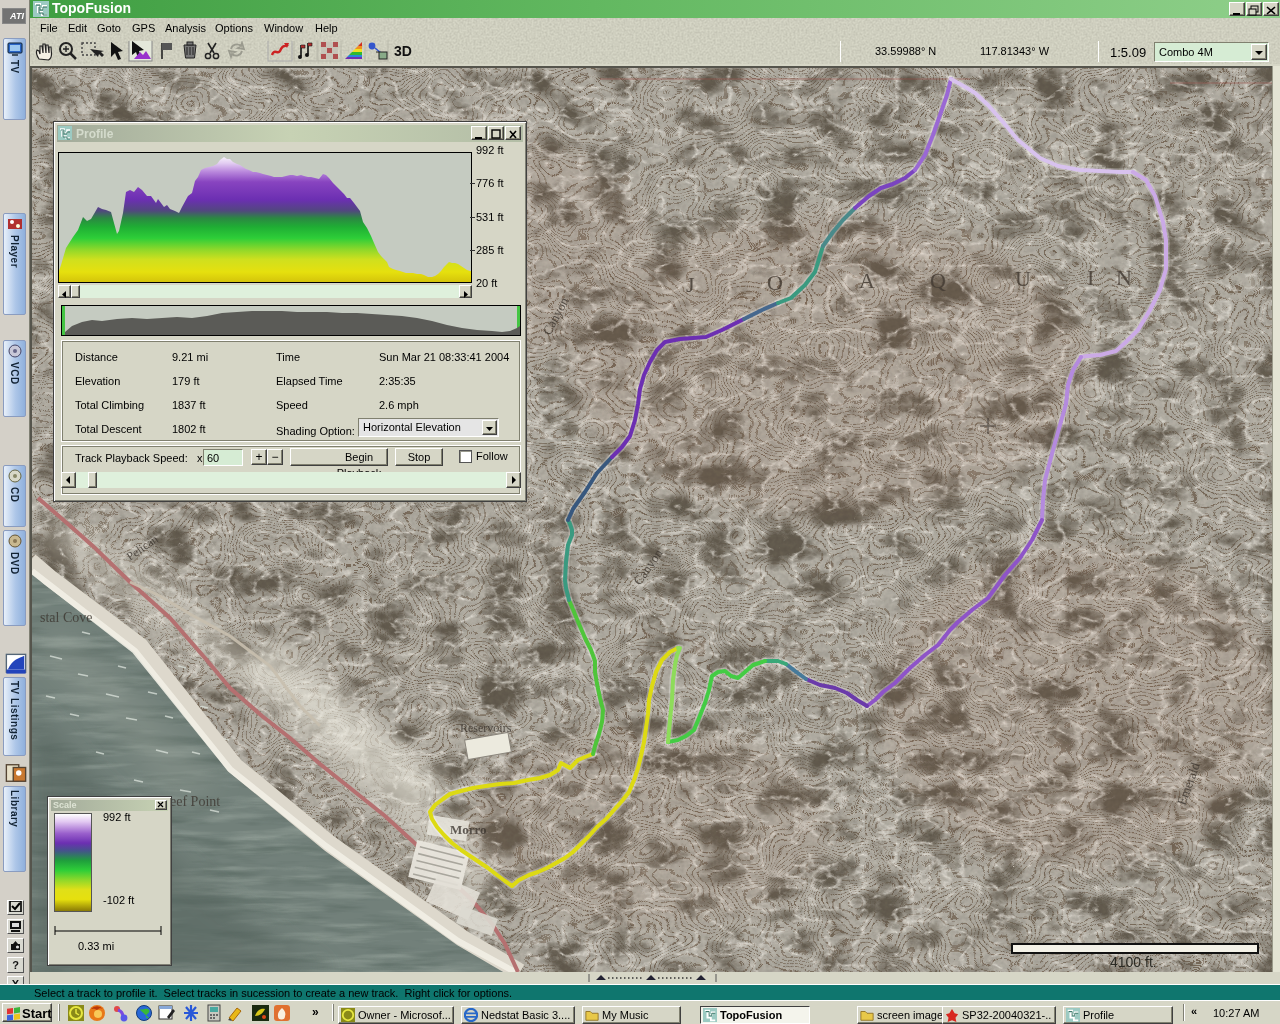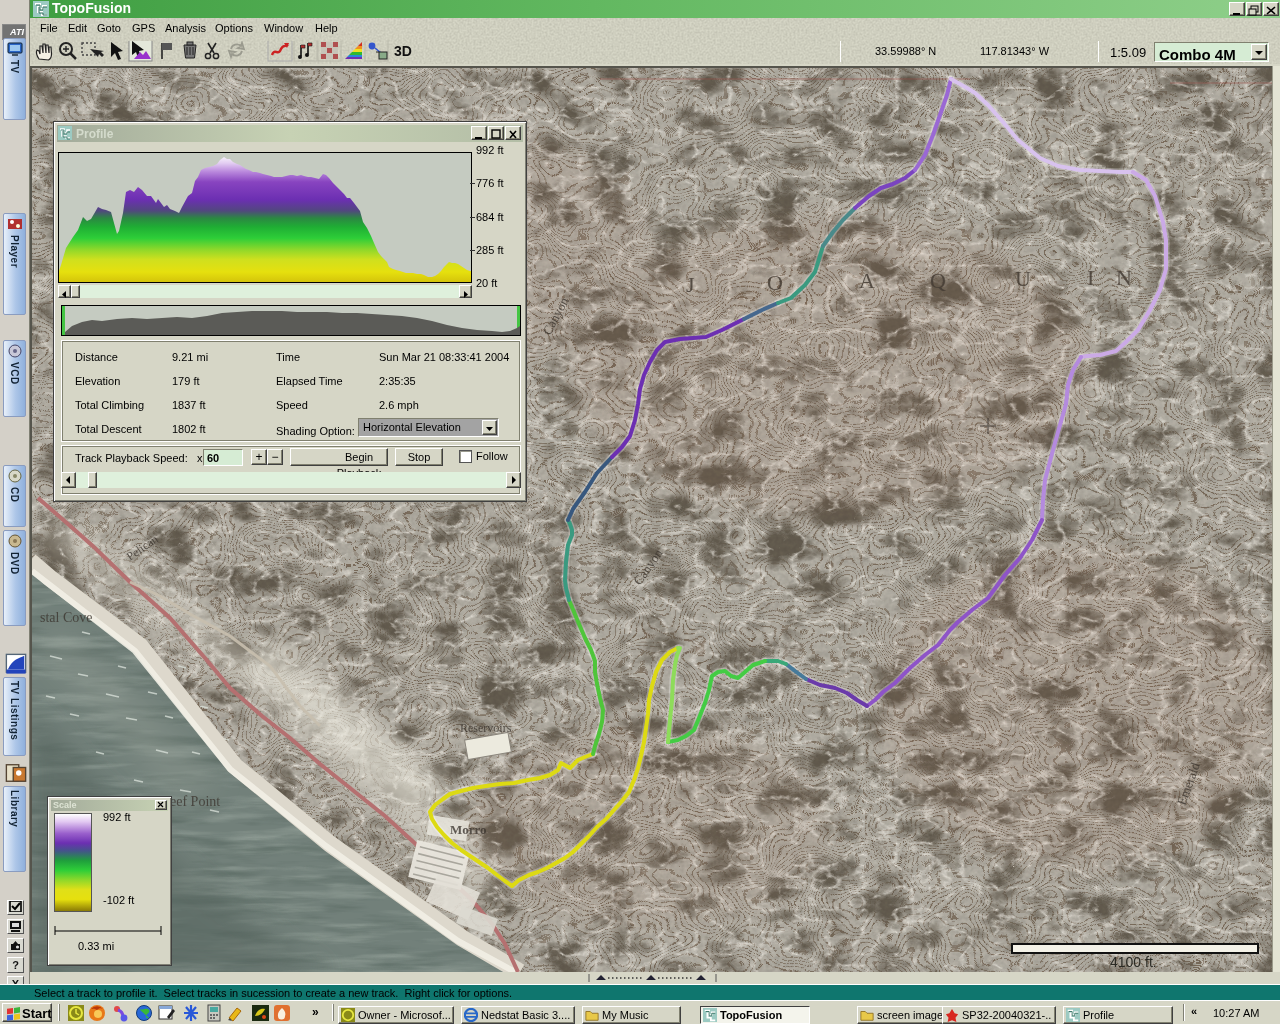--- a/index.html
+++ b/index.html
@@ -172,21 +172,21 @@
 </g>
 
 <rect x="982" y="878" width="246" height="9" fill="#f4f2e8" stroke="#111" stroke-width="2"></rect>
 <text x="1080" y="901" font-size="14" fill="#2a2a24">4100 ft.</text>
 </svg>
 </div>
 
 <div class="abs" style="left:1272px;top:66px;width:8px;height:906px;background:#e4e4d4;border-left:1px solid #9a9a8a;"></div>
 
 <div class="abs" id="sidebar" style="left:0;top:0;width:30px;height:1000px;background:#d4d0c8;border-right:1px solid #808074;">
-<div class="abs" style="left:2px;top:24px;width:24px;height:16px;background:#737373;border:1px solid #888;color:#fff;font-size:9px;font-style:italic;font-weight:bold;text-align:center;line-height:15px;padding-left:6px;">ATI</div>
+<div class="abs" style="left:2px;top:8px;width:24px;height:16px;background:#737373;border:1px solid #888;color:#fff;font-size:9px;font-style:italic;font-weight:bold;text-align:center;line-height:15px;padding-left:6px;">ATI</div>
 </div>
 <style>
 .sbtn{position:absolute;left:3px;width:23px;background:linear-gradient(90deg,#e8f0fa,#adc6e8 55%,#8fb0dc);border:1px solid #8a9cc0;border-radius:2px;}
 .sbtn .lbl{position:absolute;left:5px;top:21px;writing-mode:vertical-rl;font-size:10px;font-weight:bold;color:#123;letter-spacing:0.5px;}
 .sico{position:absolute;left:3px;top:2px;width:16px;height:16px;}
 .mbtn{position:absolute;left:7px;width:17px;height:15px;background:#d8d8d0;border-top:1px solid #fff;border-left:1px solid #fff;border-right:1px solid #555;border-bottom:1px solid #555;font-weight:bold;font-size:11px;text-align:center;line-height:14px;color:#111;}
 </style>
 <div class="sbtn" style="top:38px;height:82px;">
     <svg class="sico" viewBox="0 0 16 16">
       <rect x="1" y="2" width="14" height="10" rx="1" fill="#2a66c8" stroke="#123"></rect>
@@ -388,21 +388,21 @@
         <path d="M11,11 l-3,0" stroke="#222"></path>
       </g>
     <text x="360" y="15" font-weight="bold" font-size="14" fill="#111">3D</text>
   </svg>
   <div class="abs" style="left:810px;top:2px;width:1px;height:21px;background:#808074;border-right:1px solid #fff;"></div>
   <div class="abs" style="left:845px;top:6px;font-size:11px;">33.59988° N</div>
   <div class="abs" style="left:950px;top:6px;font-size:11px;">117.81343° W</div>
   <div class="abs" style="left:1068px;top:2px;width:1px;height:21px;background:#808074;border-right:1px solid #fff;"></div>
   <div class="abs" style="left:1080px;top:6px;font-size:13px;">1:5.09</div>
   <div class="abs sunk" style="left:1124px;top:3px;width:115px;height:20px;background:#d6ecd4;">
-     <div class="abs" style="left:4px;top:3px;font-size:15px;font-weight:bold;">Combo 4M</div>
+     <div class="abs" style="left:4px;top:3px;font-size:11px;">Combo 4M</div>
      <div class="abs btn" style="right:1px;top:1px;width:16px;height:16px;"><svg width="14" height="14">
           <path d="M3,6 l4,4 4,-4 z" fill="#000"></path>
         </svg></div>
   </div>
 </div>
 
 <div class="abs" style="left:30px;top:972px;width:1250px;height:12px;background:#d6d6c6;">
   <svg class="abs" style="left:558px;top:0" width="130" height="12">
   <path d="M1,2 v8 M128,2 v8" stroke="#555"></path>
   <path d="M8,8 l5,-5 5,5 z M58,8 l5,-5 5,5 z M108,8 l5,-5 5,5 z" fill="#222233"></path>
@@ -582,21 +582,21 @@
           </filter>
 <filter id="bl12" x="-20%" y="-20%" width="140%" height="140%">
             <feGaussianBlur stdDeviation="12"></feGaussianBlur>
           </filter>
 </defs>
       <path fill="url(#pg)" d="M0,118 L2,112 7,95 14,84 19,77 24,64 28,68 32,66 39,54 43,56 47,57 52,59 58,81 60,78 64,60 67,39 71,37 75,39 79,34 83,37 88,43 92,43 97,50 99,46 105,54 108,52 111,56 116,58 120,60 123,54 129,43 133,40 136,28 139,24 142,17 146,15 150,14 154,13 158,11 161,7 165,4 168,6 171,6 174,9 178,11 181,12 184,14 187,16 190,17 194,19 197,19 201,20 204,21 208,22 212,23 215,24 219,24 223,24 227,23 231,22 234,22 238,23 242,22 245,23 249,24 252,24 256,25 260,26 264,21 267,22 270,25 274,30 278,34 282,38 285,41 288,45 291,45 295,50 298,54 301,58 304,69 308,75 312,83 315,90 319,99 322,103 325,106 328,109 330,114 334,116 337,117 341,118 344,119 347,120 351,120 354,120 358,121 362,121 365,122 369,124 373,124 376,123 379,121 382,118 385,114 388,111 390,109 393,110 396,110 399,111 402,113 405,115 408,117 411,118 412,118 L412,129 0,129 Z"></path>
     </svg>
   </div>
   <div class="abs t12" style="left:422px;top:22px;">992 ft</div>
   <div class="abs t12" style="left:422px;top:55px;">776 ft</div>
-  <div class="abs t12" style="left:422px;top:89px;">684 ft</div>
+  <div class="abs t12" style="left:422px;top:89px;">531 ft</div>
   <div class="abs t12" style="left:422px;top:122px;">285 ft</div>
   <div class="abs t12" style="left:422px;top:155px;">20 ft</div>
   <div class="abs" style="left:416px;top:61px;width:5px;height:1px;background:#333;"></div>
   <div class="abs" style="left:416px;top:95px;width:5px;height:1px;background:#333;"></div>
   <div class="abs" style="left:416px;top:128px;width:5px;height:1px;background:#333;"></div>
 
   <div class="abs" style="left:4px;top:163px;width:414px;height:13px;background:#dff0dc;">
     <div class="abs btn" style="left:0;top:0;width:13px;height:13px;"><svg width="11" height="11">
           <path d="M7,2 l-4,3.5 4,3.5 z" fill="#000"></path>
         </svg></div>
@@ -623,31 +623,31 @@
     <div class="abs t12" style="left:118px;top:277px;">1837 ft</div>
   <div class="abs t12" style="left:21px;top:301px;">Total Descent</div>
     <div class="abs t12" style="left:118px;top:301px;">1802 ft</div>
   <div class="abs t12" style="left:222px;top:229px;">Time</div>
     <div class="abs t12" style="left:325px;top:229px;">Sun Mar 21 08:33:41 2004</div>
   <div class="abs t12" style="left:222px;top:253px;">Elapsed Time</div>
     <div class="abs t12" style="left:325px;top:253px;">2:35:35</div>
   <div class="abs t12" style="left:222px;top:277px;">Speed</div>
     <div class="abs t12" style="left:325px;top:277px;">2.6 mph</div>
   <div class="abs t12" style="left:222px;top:303px;">Shading Option:</div>
-  <div class="abs sunk" style="left:304px;top:296px;width:141px;height:19px;background:#a3a3a3;">
+  <div class="abs sunk" style="left:304px;top:296px;width:141px;height:19px;background:#e5e5e5;">
     <div class="abs" style="left:4px;top:2px;font-size:11px;">Horizontal Elevation</div>
     <div class="abs btn" style="right:1px;top:1px;width:15px;height:15px;"><svg width="13" height="13">
           <path d="M3,5 l3.5,4 3.5,-4 z" fill="#000"></path>
         </svg></div>
   </div>
 
   <div class="abs" style="left:7px;top:323px;width:460px;height:50px;border:1px solid #fff;box-shadow:0 0 0 1px #80806f inset;"></div>
   <div class="abs t12" style="left:21px;top:330px;">Track Playback Speed:</div>
   <div class="abs t12" style="left:143px;top:330px;">x</div>
-  <div class="abs sunk" style="left:149px;top:327px;width:40px;height:17px;background:#d6ecd4;font-weight:bold;">
+  <div class="abs sunk" style="left:149px;top:327px;width:40px;height:17px;background:#d6ecd4;">
       <span style="position:absolute;left:3px;top:2px;font-size:11px;">60</span>
     </div>
   <div class="abs btn" style="left:197px;top:327px;width:16px;height:16px;text-align:center;font-size:12px;line-height:14px;">+</div>
   <div class="abs btn" style="left:213px;top:327px;width:16px;height:16px;text-align:center;font-size:12px;line-height:14px;">−</div>
   <div class="abs btn" style="left:236px;top:326px;width:98px;height:18px;text-align:center;font-size:11px;line-height:16px;padding-left:40px;">Begin Playback</div>
   <div class="abs btn" style="left:341px;top:326px;width:48px;height:18px;text-align:center;font-size:11px;line-height:16px;">Stop</div>
   <div class="abs" style="left:405px;top:328px;width:13px;height:13px;background:#fff;border:1px solid #555;box-shadow:inset 1px 1px 0 #9a9a8e;"></div>
   <div class="abs t12" style="left:422px;top:328px;">Follow</div>
 
   <div class="abs" style="left:7px;top:350px;width:460px;height:16px;background:#dff0dc;">

